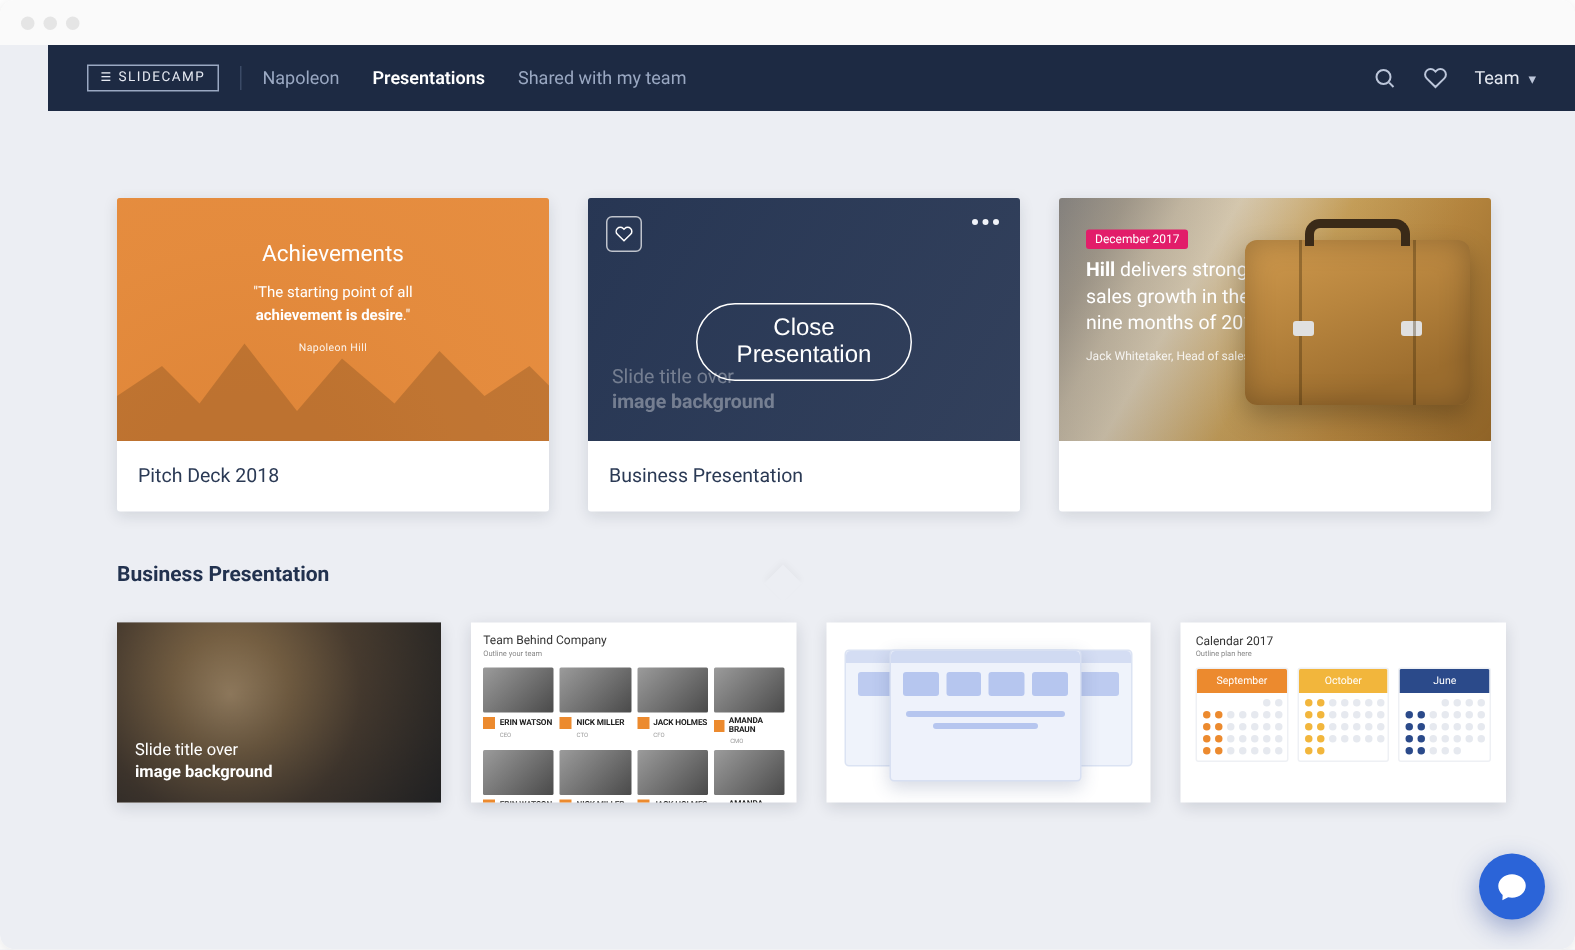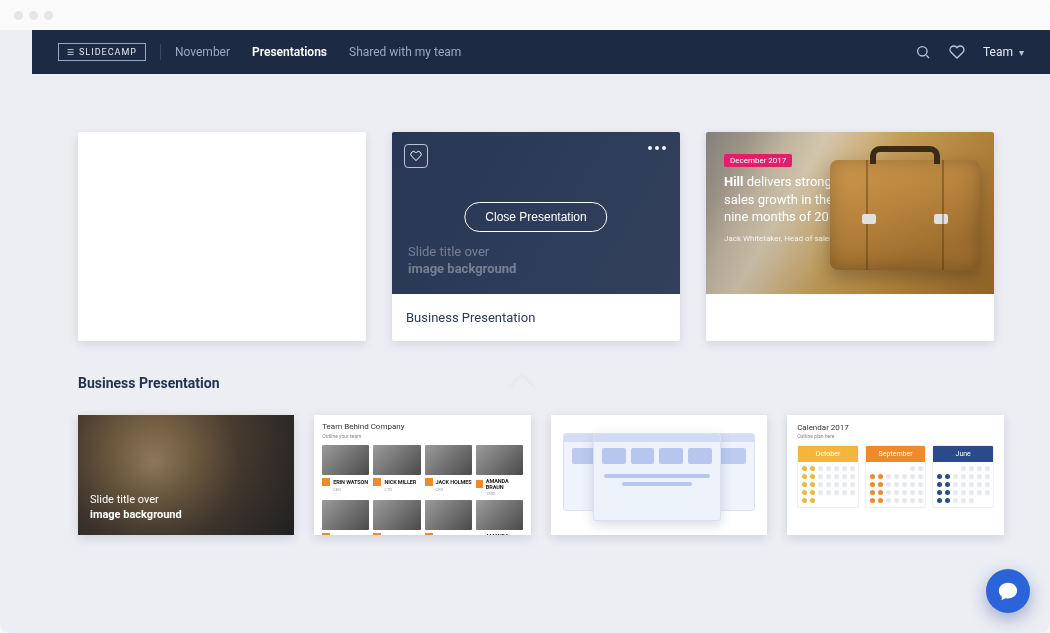--- a/index.html
+++ b/index.html
@@ -139,21 +139,21 @@
   .more-btn {
     position: absolute; top: 14px; right: 14px;
     display: flex; gap: 3px; cursor: pointer;
   }
   .more-btn span {
     width: 4px; height: 4px; border-radius: 50%; background: #f0f3f9;
   }
   .close-btn {
     position: absolute; top: 70px; left: 50%; transform: translateX(-50%);
     border: 1px solid #ffffff; color: #ffffff;
-    padding: 7px 20px; border-radius: 100px; font-size: 12px;
+    padding: 7px 20px; border-radius: 100px; font-size: 16px;
     background: transparent; cursor: pointer;
   }
   .thumb-dark .ghost-text {
     position: absolute; left: 16px; bottom: 16px;
     color: rgba(255,255,255,0.35); font-size: 13px; line-height: 1.3;
   }
   .thumb-dark .ghost-text .l2 { font-weight: 700; }
   
   .thumb-sales {
     background:
@@ -329,21 +329,21 @@
 
   <div class="app">
 
     <div class="topnav">
       <span class="logo-box">
         <span class="bars"></span>
         <span>SLIDECAMP</span>
       </span>
       <span class="nav-sep"></span>
       <div class="nav-links">
-        <span class="nav-link">November</span>
+        <span class="nav-link">Napoleon</span>
         <span class="nav-link active">Presentations</span>
         <span class="nav-link">Shared with my team</span>
       </div>
       <div class="nav-right">
         <span class="icon-btn">
           <svg width="16" height="16" viewBox="0 0 24 24" fill="none" stroke="#bcc6da" stroke-width="2">
             <circle cx="11" cy="11" r="7"></circle>
               <line x1="21" y1="21" x2="16.65" y2="16.65"></line>
           </svg>
         </span>
@@ -357,20 +357,32 @@
           <span class="chev"></span>
         </span>
       </div>
     </div>
 
     <div class="content">
 
       <div class="cards-row">
 
         <div class="card">
+          <div class="card-thumb thumb-orange">
+            <svg class="mountains" viewBox="0 0 300 80" preserveAspectRatio="none">
+              <path d="M0 80 L0 50 L30 30 L55 55 L85 15 L120 60 L150 25 L185 55 L215 20 L245 50 L275 30 L300 55 L300 80 Z" fill="#5a3816"></path>
+            </svg>
+            <h3>Achievements</h3>
+            <div class="quote">
+              <span>"The starting point of all</span><br>
+              <b>achievement is desire</b><span>."</span>
+            </div>
+            <div class="author">Napoleon Hill</div>
+          </div>
+          <div class="card-caption">Pitch Deck 2018</div>
         </div>
 
         <div class="card">
           <div class="card-thumb thumb-dark">
             <span class="fav-btn">
               <svg width="12" height="12" viewBox="0 0 24 24" fill="none" stroke="#ffffff" stroke-width="2">
                 <path d="M20.8 4.6a5.5 5.5 0 0 0-7.8 0L12 5.6l-1-1a5.5 5.5 0 0 0-7.8 7.8l1 1L12 21l7.8-7.6 1-1a5.5 5.5 0 0 0 0-7.8z"></path>
               </svg>
             </span>
             <span class="more-btn">
@@ -515,20 +527,60 @@
                   <div class="line"></div>
                   <div class="line short"></div>
                 </div>
             </div>
           </div>
 
           <div class="slide slideD">
             <div class="ttl">Calendar 2017</div>
             <div class="sub">Outline plan here</div>
             <div class="cal-row">
+              <div class="cal c1">
+                <div class="hd">September</div>
+                <div class="grid">
+                    <span class="d blank"></span>
+                    <span class="d blank"></span>
+                    <span class="d blank"></span>
+                    <span class="d blank"></span>
+                    <span class="d blank"></span>
+                    <span class="d"></span>
+                    <span class="d"></span>
+                    <span class="d h"></span>
+                    <span class="d h"></span>
+                    <span class="d"></span>
+                    <span class="d"></span>
+                    <span class="d"></span>
+                    <span class="d"></span>
+                    <span class="d"></span>
+                    <span class="d h"></span>
+                    <span class="d h"></span>
+                    <span class="d"></span>
+                    <span class="d"></span>
+                    <span class="d"></span>
+                    <span class="d"></span>
+                    <span class="d"></span>
+                    <span class="d h"></span>
+                    <span class="d h"></span>
+                    <span class="d"></span>
+                    <span class="d"></span>
+                    <span class="d"></span>
+                    <span class="d"></span>
+                    <span class="d"></span>
+                    <span class="d h"></span>
+                    <span class="d h"></span>
+                    <span class="d"></span>
+                    <span class="d"></span>
+                    <span class="d"></span>
+                    <span class="d"></span>
+                    <span class="d"></span>
+                  </div>
+              </div>
               <div class="cal c2">
                 <div class="hd">October</div>
                 <div class="grid">
                     <span class="d h"></span>
                     <span class="d h"></span>
                     <span class="d"></span>
                     <span class="d"></span>
                     <span class="d"></span>
                     <span class="d"></span>
                     <span class="d"></span>
@@ -548,60 +600,20 @@
                     <span class="d"></span>
                     <span class="d h"></span>
                     <span class="d h"></span>
                     <span class="d"></span>
                     <span class="d"></span>
                     <span class="d"></span>
                     <span class="d"></span>
                     <span class="d"></span>
                     <span class="d h"></span>
                     <span class="d h"></span>
-                  </div>
-              </div>
-              <div class="cal c1">
-                <div class="hd">September</div>
-                <div class="grid">
-                    <span class="d blank"></span>
-                    <span class="d blank"></span>
-                    <span class="d blank"></span>
-                    <span class="d blank"></span>
-                    <span class="d blank"></span>
-                    <span class="d"></span>
-                    <span class="d"></span>
-                    <span class="d h"></span>
-                    <span class="d h"></span>
-                    <span class="d"></span>
-                    <span class="d"></span>
-                    <span class="d"></span>
-                    <span class="d"></span>
-                    <span class="d"></span>
-                    <span class="d h"></span>
-                    <span class="d h"></span>
-                    <span class="d"></span>
-                    <span class="d"></span>
-                    <span class="d"></span>
-                    <span class="d"></span>
-                    <span class="d"></span>
-                    <span class="d h"></span>
-                    <span class="d h"></span>
-                    <span class="d"></span>
-                    <span class="d"></span>
-                    <span class="d"></span>
-                    <span class="d"></span>
-                    <span class="d"></span>
-                    <span class="d h"></span>
-                    <span class="d h"></span>
-                    <span class="d"></span>
-                    <span class="d"></span>
-                    <span class="d"></span>
-                    <span class="d"></span>
-                    <span class="d"></span>
                   </div>
               </div>
               <div class="cal c3">
                 <div class="hd">June</div>
                 <div class="grid">
                     <span class="d blank"></span>
                     <span class="d blank"></span>
                     <span class="d blank"></span>
                     <span class="d"></span>
                     <span class="d"></span>

